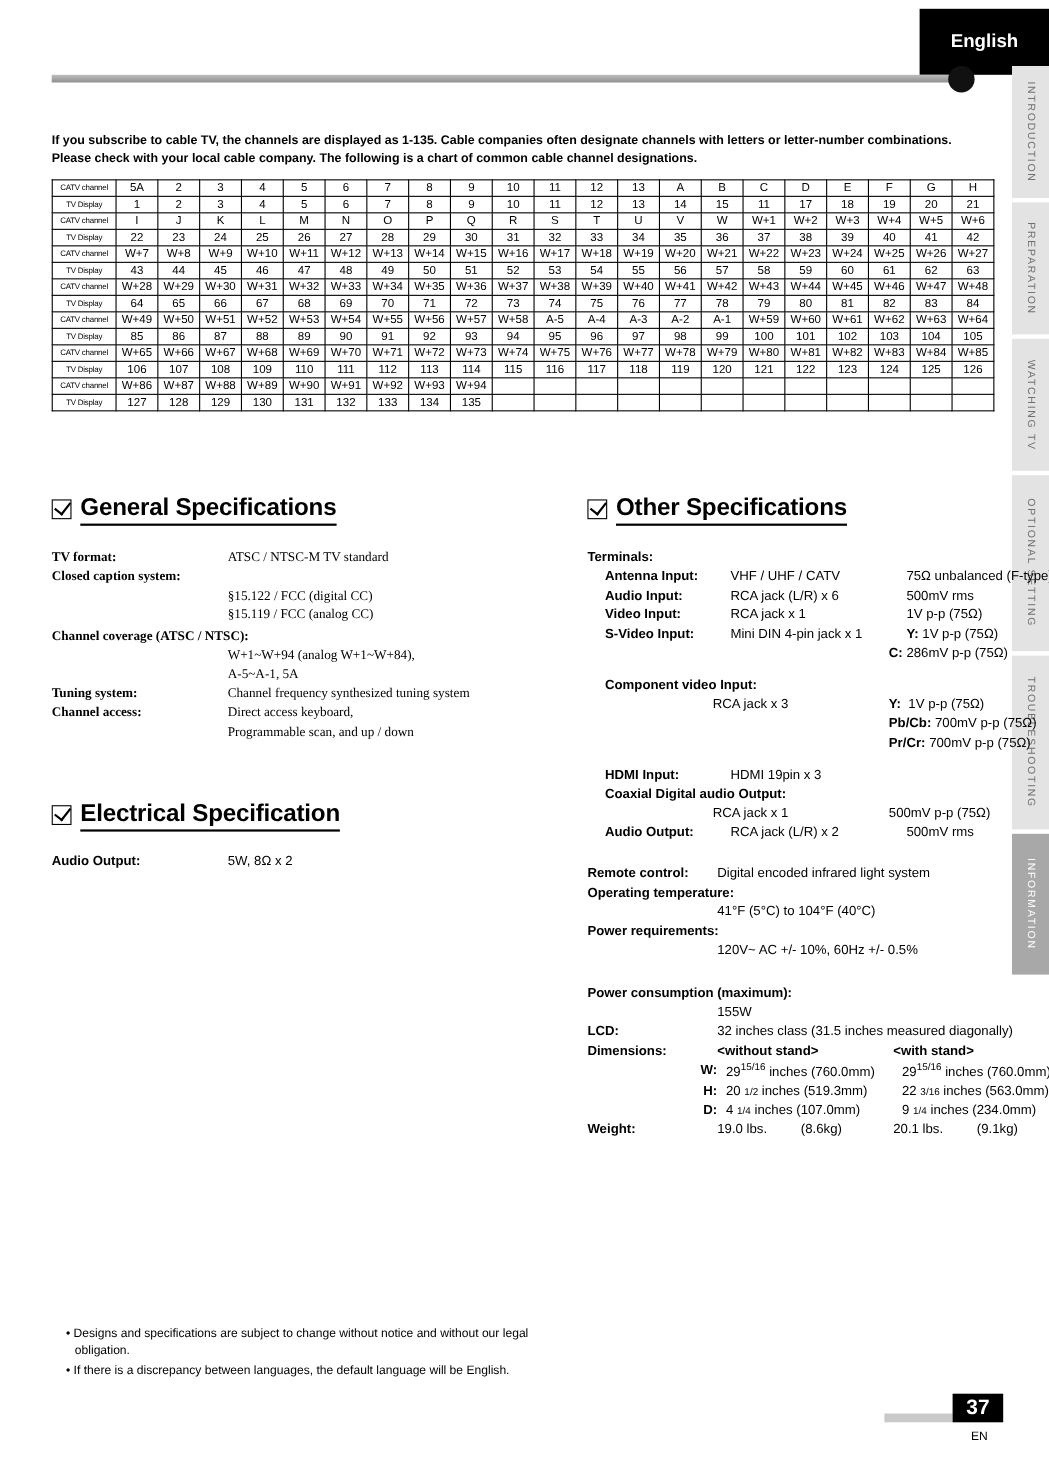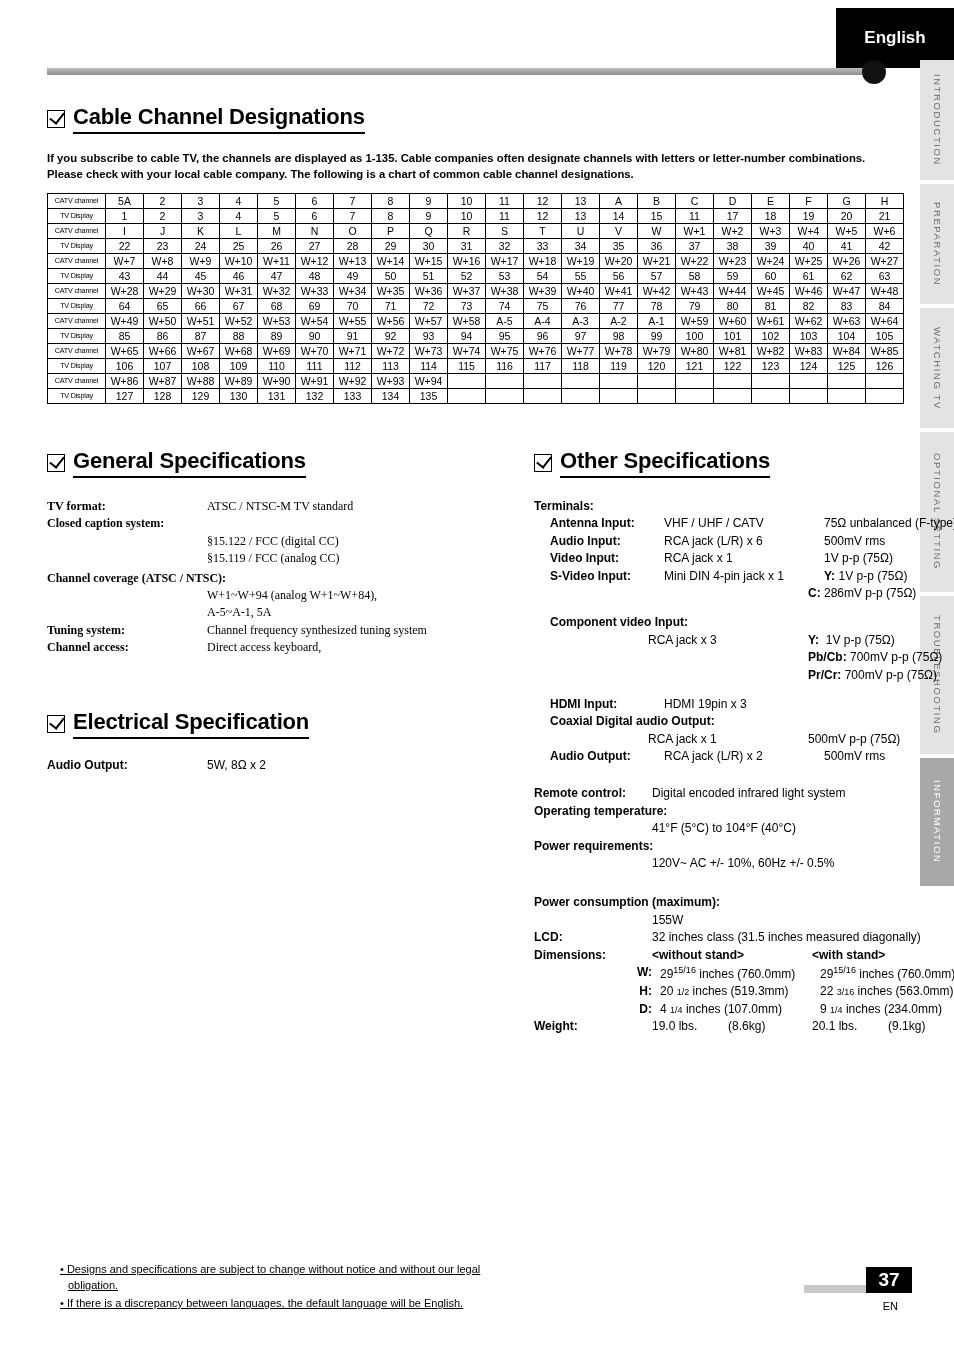--- a/index.html
+++ b/index.html
@@ -75,21 +75,21 @@
   .col-right{position:absolute;left:486px;top:448px;width:430px;margin-left:48px;}
   .spec-row{display:flex;font-size:12px;line-height:1.45;}
   .spec-row .k{font-weight:bold;}
   .spec-row .v{font-weight:normal;}
   .lbl-col{width:160px;flex:0 0 160px;}
   .ind1{padding-left:16px;}
   sup{font-size:8px;vertical-align:super;}
   .frac{font-size:9px;}
   
   .notes{
-    position:absolute;left:60px;top:1262px;width:430px;font-size:11px;line-height:1.42;text-decoration:underline;
+    position:absolute;left:60px;top:1205px;width:430px;font-size:11px;line-height:1.42;
   }
   .notes p{margin:0 0 3px 0;text-indent:-8px;padding-left:8px;}
   
   .pagenum-bar{
     position:absolute;right:42px;bottom:55px;width:46px;height:26px;background:#000;color:#fff;
     display:flex;align-items:center;justify-content:center;font-size:19px;font-weight:bold;
   }
   .pagenum-en{
     position:absolute;right:56px;bottom:36px;font-size:11px;
   }
@@ -119,24 +119,20 @@
     </div>
   <div class="rail-item active" id="rail5" style="top:758px;height:128px;">
       <span>INFORMATION</span>
     </div>
 </div>
 
 <div class="top-rule"></div>
 <div class="top-circle"></div>
 
 <div class="cable-wrap">
-  <div class="sect-head">
-    <span class="chk"></span>
-    <span class="sect-title">Cable Channel Designations</span>
-  </div>
   <div class="cable-desc">If you subscribe to cable TV, the channels are displayed as 1-135. Cable companies often designate channels with letters or letter-number combinations. Please check with your local cable company. The following is a chart of common cable channel designations.</div>
   <table class="chan">
     <tbody id="chan-body">
         <tr>
           <td class="lbl">CATV channel</td>
           <td class="dat">5A</td>
           <td class="dat">2</td>
           <td class="dat">3</td>
           <td class="dat">4</td>
           <td class="dat">5</td>
@@ -507,20 +503,24 @@
       <div class="v">A-5~A-1, 5A</div>
     </div>
     <div class="spec-row">
       <div class="k lbl-col">Tuning system:</div>
       <div class="v">Channel frequency synthesized tuning system</div>
     </div>
     <div class="spec-row">
       <div class="k lbl-col">Channel access:</div>
       <div class="v">Direct access keyboard,</div>
     </div>
+    <div class="spec-row">
+      <div class="lbl-col"></div>
+      <div class="v">Programmable scan, and up / down</div>
+    </div>
   </div>
 
   <div style="margin-top:52px;">
     <div class="sect-head">
       <span class="chk"></span>
       <span class="sect-title">Electrical Specification</span>
     </div>
     <div class="spec-row" style="margin-top:18px;">
       <div class="k lbl-col">Audio Output:</div>
       <div class="v">5W, 8Ω x 2</div>

